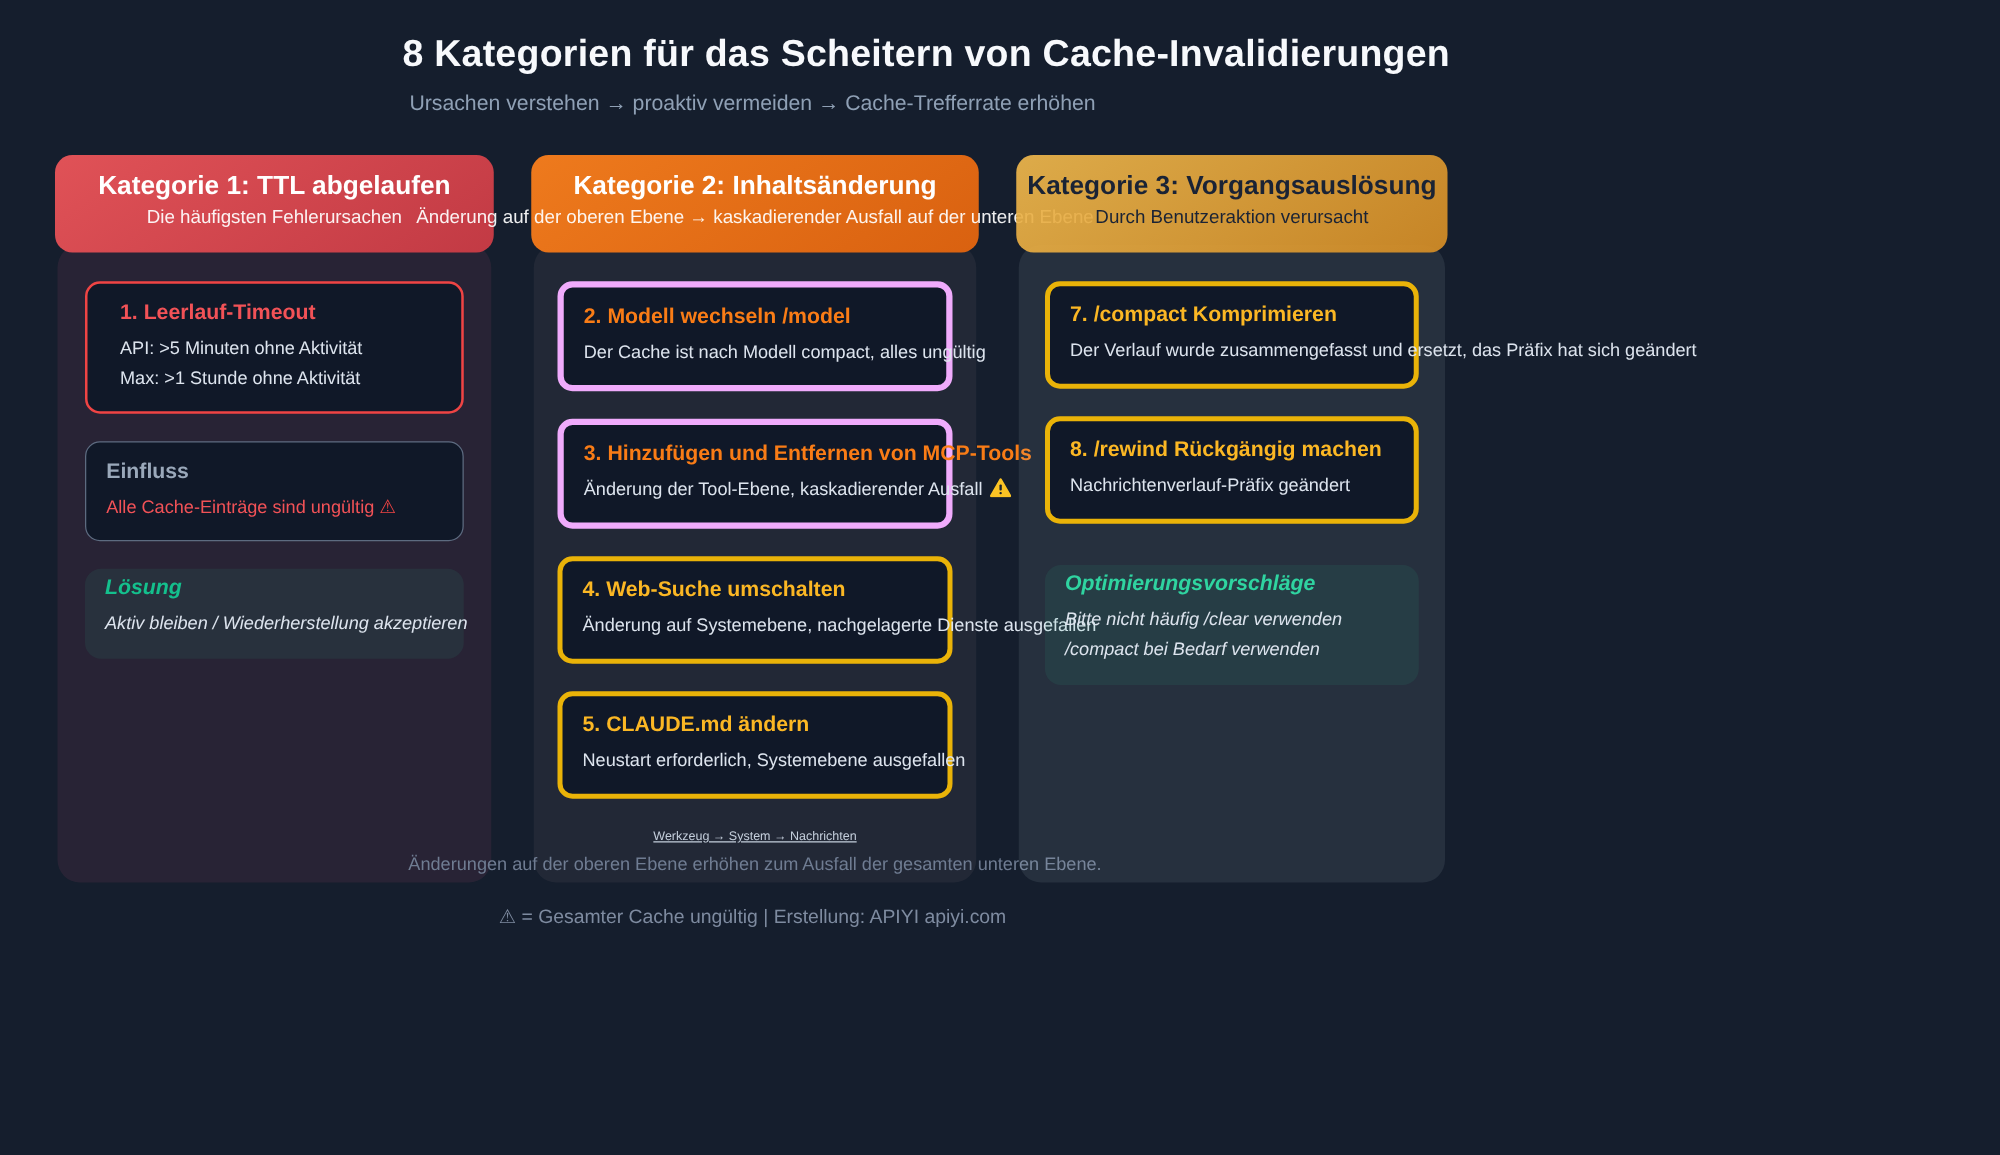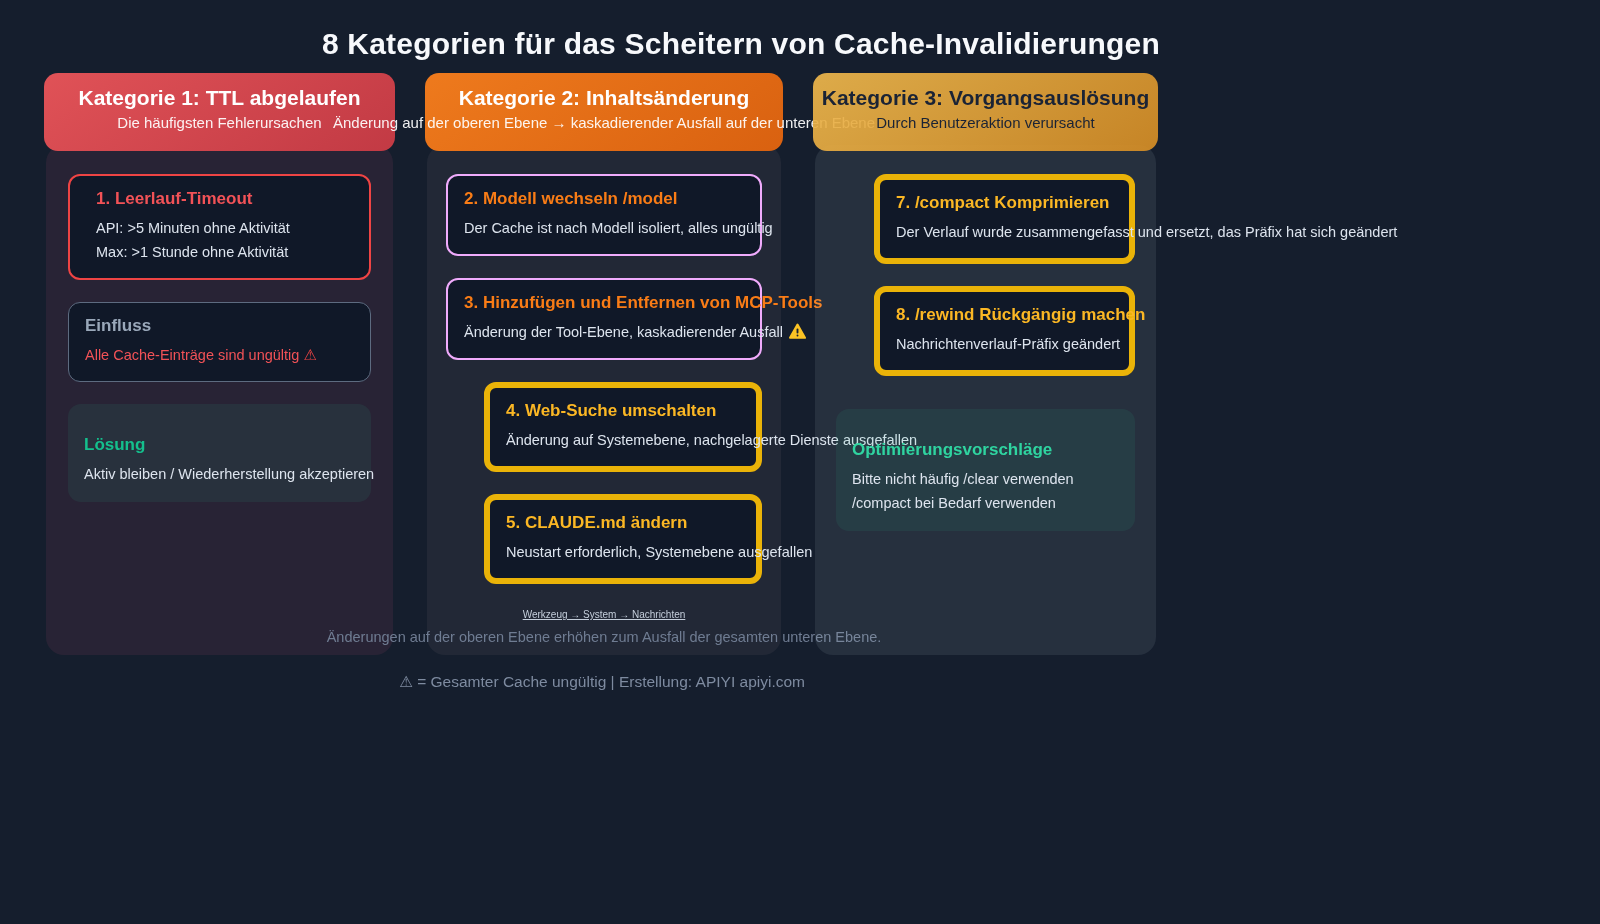--- a/index.html
+++ b/index.html
@@ -55,52 +55,54 @@
 
   .card {
     background:#101828; border-radius:12px; padding:13px 16px 14px;
     margin-bottom:22px;
   }
   .card-title { font-size:17px; font-weight:bold; margin-bottom:7px; white-space:nowrap; }
   .card-body { font-size:14.5px; line-height:24px; color:#dde4ee; white-space:nowrap; }
 
   .b-red    { border:2px solid #ef4444;padding-left:26px; }
   .b-slate  { border:1.5px solid #5d6b80; }
-  .b-orange { border:2px solid #f0abfc; }
-  .b-amber  { border:6px solid #eab308;margin-left:38px; }
+  .b-orange { border:5px solid #f0abfc; }
+  .b-amber  { border:4px solid #eab308; }
   .b-yellow { border:2px solid #f2c21c; }
 
   .t-red    { color:#f25257; }
   .t-slate  { color:#9aa8ba; }
   .t-green  { color:#14c08d; }
   .t-green2 { color:#2fd4a0; }
   .t-orange { color:#f97c16; }
   .t-amber  { color:#fbb724; }
 
   .card-green {
     background:rgba(52,211,153,0.085); border:none; border-radius:13px;
-    padding:31px 16px 16px;
+    padding:5px 16px 16px;
+    font-style:italic;
   }
   .warn-red { color:#ef4444; font-size:15px; margin-left:4px; }
   .warn-svg { display:inline-block; vertical-align:-2px; margin-left:6px; }
 
   .flow-label { margin-top:25px; text-align:center; font-size:10px; color:#c4cedb;text-decoration:underline; }
   .flow-caption {
     margin-top:9px; font-size:14.5px; color:#6f7c92; white-space:nowrap;
     position:relative; left:50%; transform:translateX(-50%); width:max-content;
   }
 
   .page-footer { margin-top:18px; text-align:center; font-size:15.5px; color:#7e8ba0; }
 </style>
 </head>
 <body>
 
 <div class="container">
 
   <h1 class="page-title">8 Kategorien für das Scheitern von Cache-Invalidierungen</h1>
+  <div class="page-subtitle">Ursachen verstehen → proaktiv vermeiden → Cache-Trefferrate erhöhen</div>
 
   <div class="columns">
 
     <div class="col col-1">
       <div class="panel"></div>
       <div class="pill pill-red">
         <div class="pill-title">Kategorie 1: TTL abgelaufen</div>
         <div class="pill-sub">Die häufigsten Fehlerursachen</div>
       </div>
       <div class="cards">
@@ -127,21 +129,21 @@
     <div class="col col-2">
       <div class="panel"></div>
       <div class="pill pill-orange">
         <div class="pill-title">Kategorie 2: Inhaltsänderung</div>
         <div class="pill-sub">Änderung auf der oberen Ebene → kaskadierender Ausfall auf der unteren Ebene</div>
       </div>
       <div class="cards">
 
         <div class="card b-orange">
           <div class="card-title t-orange">2. Modell wechseln /model</div>
-          <div class="card-body">Der Cache ist nach Modell isoliert, alles ungültig</div>
+          <div class="card-body">Der Cache ist nach Modell compact, alles ungültig</div>
         </div>
 
         <div class="card b-orange">
           <div class="card-title t-orange">3. Hinzufügen und Entfernen von MCP-Tools</div>
           <div class="card-body"><span>Änderung der Tool-Ebene, kaskadierender Ausfall</span><svg class="warn-svg" width="17" height="16" viewBox="0 0 20 18">
                 <path d="M10 1.5 L18.8 17 H1.2 Z" fill="#fbc324" stroke="#fbc324" stroke-width="2.4" stroke-linejoin="round"></path>
                 <rect x="8.9" y="6.2" width="2.2" height="5.6" rx="1" fill="#1a2230"></rect>
                 <rect x="8.9" y="13.2" width="2.2" height="2.2" rx="1" fill="#1a2230"></rect>
               </svg></div>
         </div>

